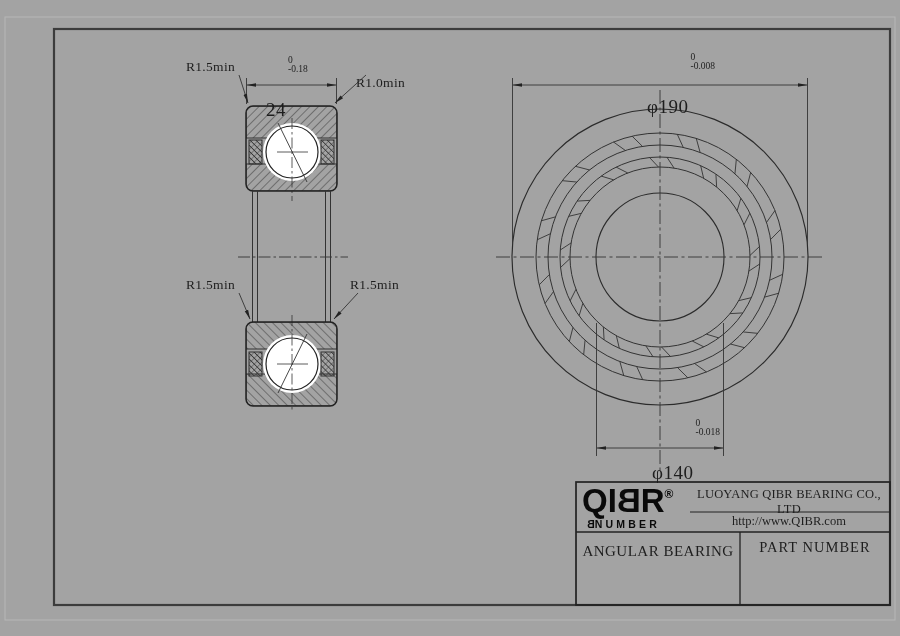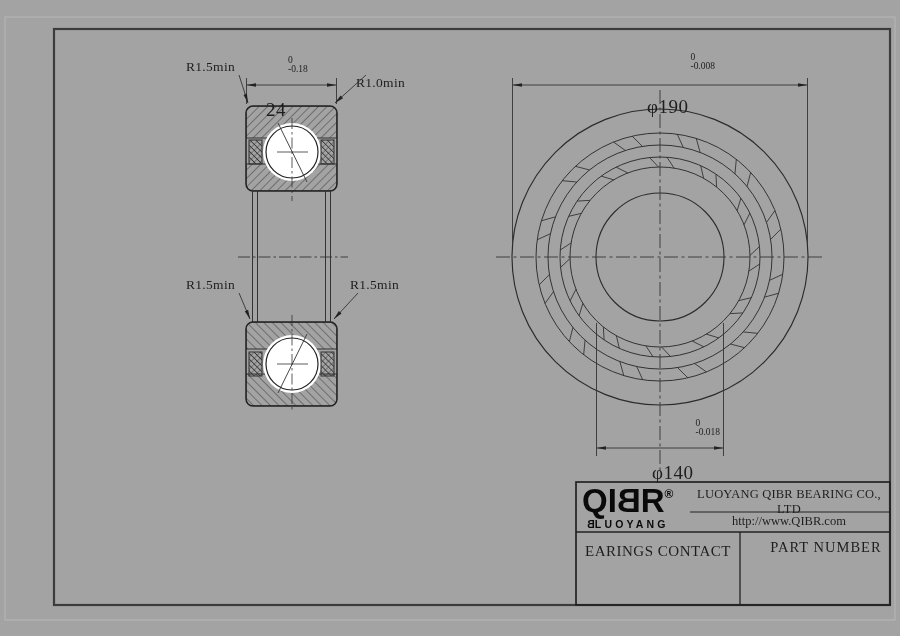--- a/index.html
+++ b/index.html
@@ -15,21 +15,21 @@
   .tb-text{position:absolute;text-align:center;}
   .logo{position:absolute;left:582px;top:484px;width:102px;font-family:"Liberation Sans",sans-serif;
         font-weight:bold;line-height:1;color:#0a0a0a;}
   .logo .main{font-size:33px;letter-spacing:0px;}
   .logo .reg{font-size:12px;vertical-align:14px;font-weight:bold;}
   .logo .sub{display:block;font-size:10.5px;letter-spacing:3.2px;margin-top:2px;margin-left:2px;}
   .flip{display:inline-block;transform:scaleX(-1);}
   .company{left:690px;top:487px;width:198px;font-size:12.5px;letter-spacing:.2px;}
   .website{left:690px;top:512px;width:198px;font-size:12.5px;line-height:18px;}
   .product{left:577px;top:538px;width:162px;font-size:15px;line-height:27px;letter-spacing:.5px;}
-  .partlabel{left:742px;top:539px;width:146px;font-size:14.5px;letter-spacing:1px;margin-left:11px;}
+  .partlabel{left:742px;top:539px;width:146px;font-size:14.5px;letter-spacing:1px;}
   .partnumber{left:739px;top:562px;width:152px;font-size:17px;letter-spacing:-0.4px;}
 </style>
 </head>
 <body>
 
 <div class="sheet">
 
   <svg class="linework" width="900" height="636" viewBox="0 0 900 636">
     <defs>
       <pattern id="ha" width="6" height="6" patternUnits="userSpaceOnUse" patternTransform="rotate(45)">
@@ -204,22 +204,22 @@
   <div class="dim" style="left:652px;top:418px">
     <span class="dimv">φ140</span>
     <span class="tolstack">
       <i style="font-style:normal">0</i>
       <i style="font-style:normal">-0.018</i>
     </span>
   </div>
 
   <div class="logo">
     <span class="main"><span>QI</span><span class="flip">B</span><span>R</span><span class="reg">®</span></span>
-    <span class="sub"><span class="flip">B</span><span>LUOYANG</span></span>
+    <span class="sub"><span class="flip">B</span><span>NUMBER</span></span>
   </div>
   <div class="tb-text company">LUOYANG QIBR BEARING CO., LTD</div>
   <div class="tb-text website">http://www.QIBR.com</div>
   <div class="tb-text product">
-    <div>EARINGS CONTACT</div>
+    <div>ANGULAR BEARING</div>
   </div>
   <div class="tb-text partlabel">PART NUMBER</div>
 
 </div>
 
 </body></html>

